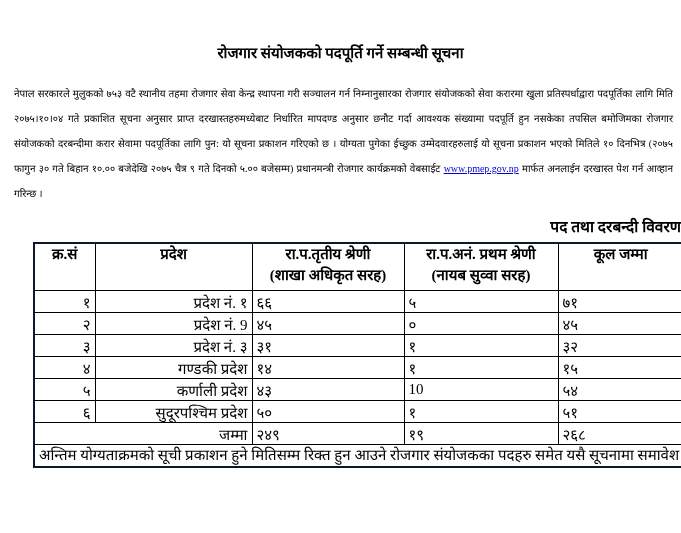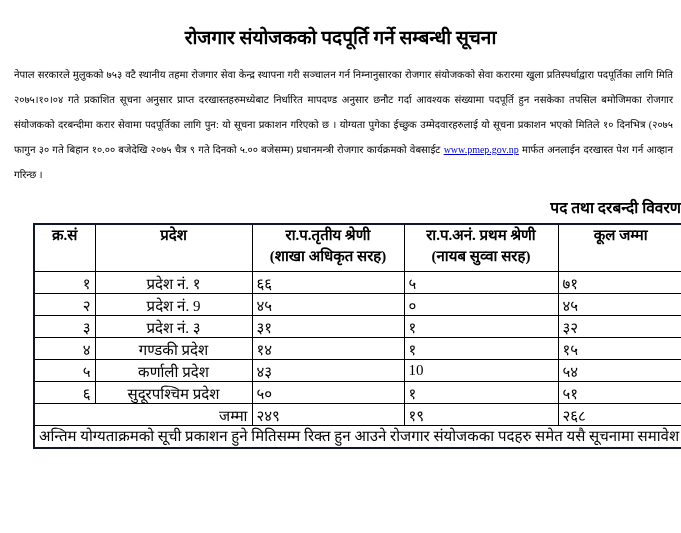--- a/index.html
+++ b/index.html
@@ -4,22 +4,22 @@
 <style>
   html,body{margin:0;padding:0;}
   body{
     width:681px;height:533px;
     background:#ffffff;color:#000000;
     font-family:"Liberation Serif","DejaVu Serif",serif;
     overflow:hidden;
   }
   .page{width:681px;height:533px;position:relative;}
   .doc-title{
-    text-align:center;font-size:19px;font-weight:bold;
-    margin:1px;padding-top:25px;line-height:24px;
+    text-align:center;font-size:15px;font-weight:bold;
+    margin:16px;padding-top:25px;line-height:24px;
   }
   .body-par{
     margin:12px 8px 0 14px;
     text-align:justify;
     font-size:10px;line-height:25px;
   }
   .body-par a{
     text-decoration:underline;cursor:pointer;
   }
   .table-heading{
@@ -39,21 +39,21 @@
     padding:0 4px;
     overflow:hidden;
     white-space:nowrap;
   }
   th.hdr{
     font-weight:bold;text-align:center;vertical-align:top;
     height:46px;padding-top:1px;line-height:21px;white-space:normal;
   }
   td.num{text-align:left;padding-right:9px;height:21px;}
   td.sn{text-align:right;padding-right:7px;height:21px;}
-  td.prov{text-align:center;padding-right:4px;height:21px;}
+  td.prov{text-align:right;padding-right:4px;height:21px;}
   td.total-label{text-align:right;padding-right:4px;height:21px;}
   td.footer-cell{
     text-align:justify;white-space:normal;
     font-size:15px;line-height:21px;padding:1px 6px 3px 6px;
   }
   .hdr .sub{display:block;font-weight:bold;}
 </style>
 </head>
 <body>
 

